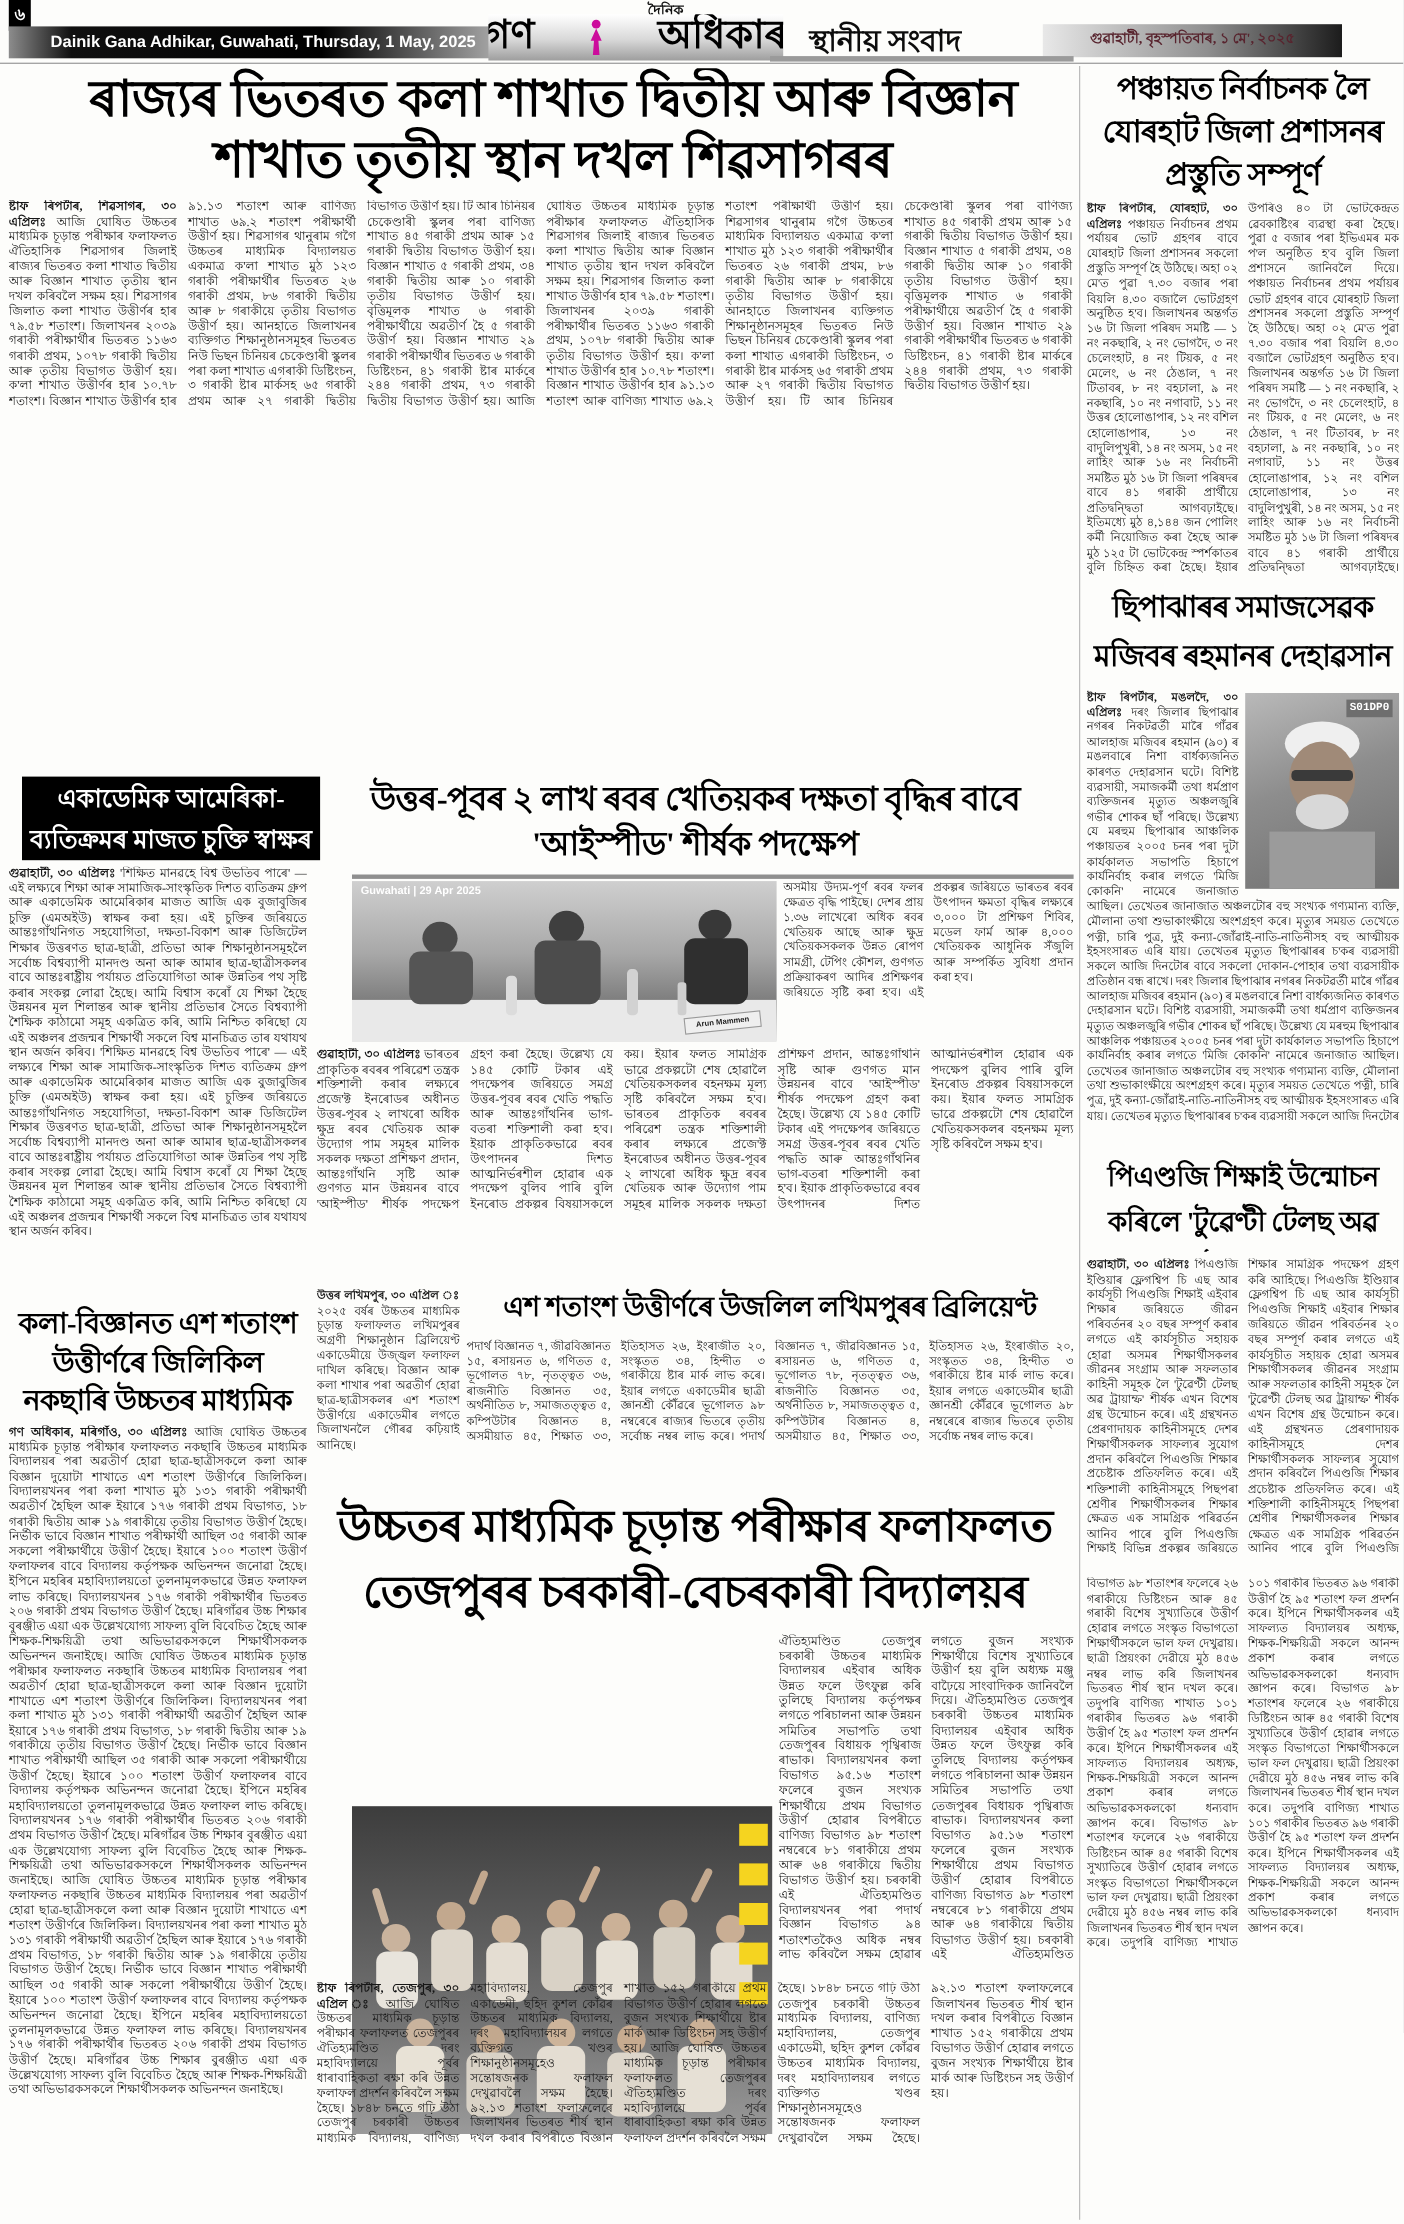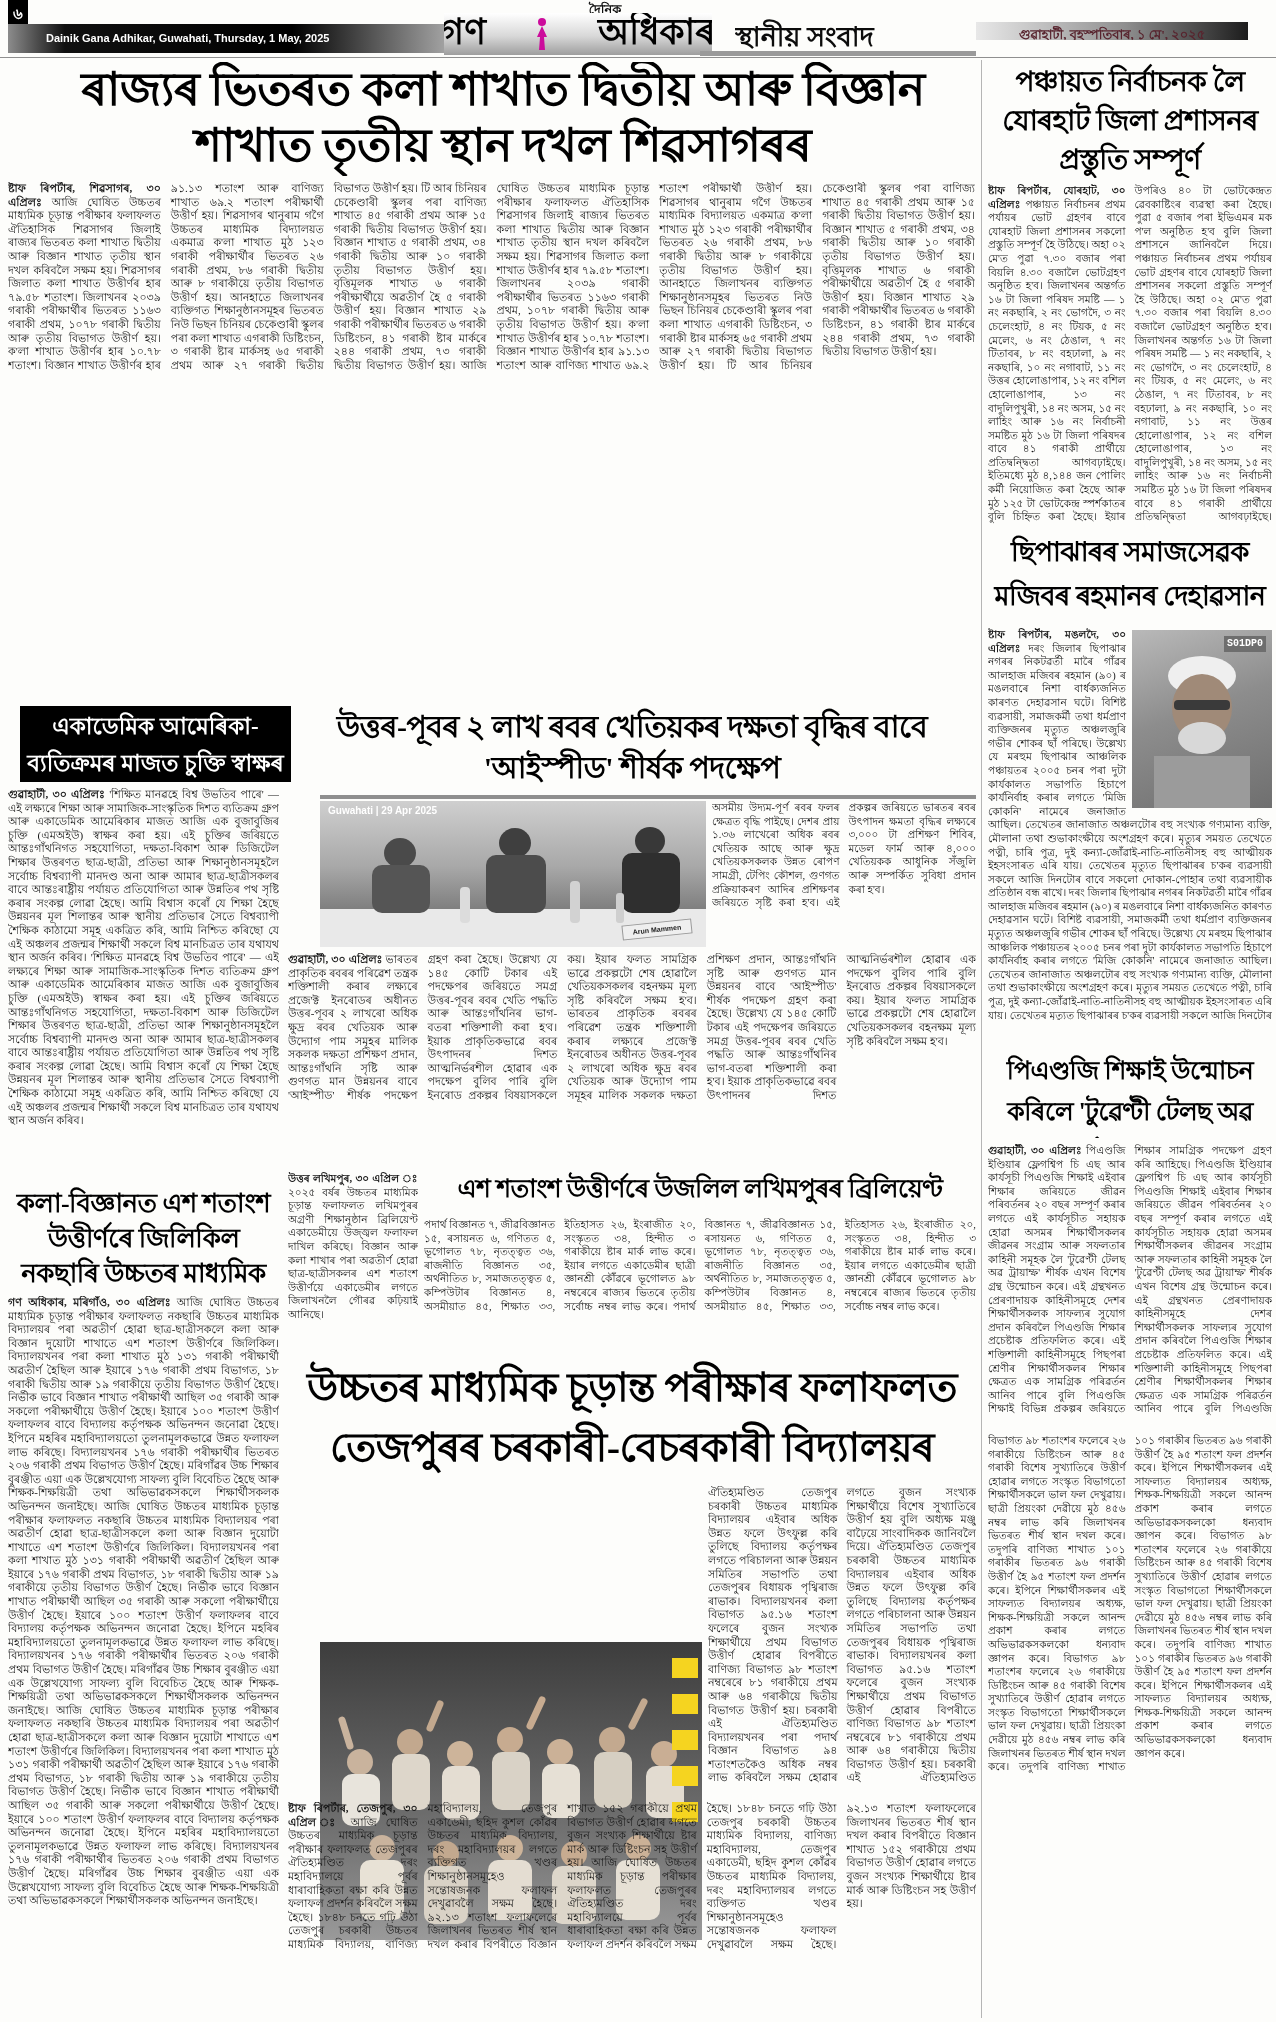--- a/index.html
+++ b/index.html
@@ -12,21 +12,21 @@
   .cols4{column-count:4;column-gap:9px;}
   .cols5{column-count:5;column-gap:10px;}
   .cols6{column-count:6;column-gap:10px;}
   .b{font-weight:bold;}
   .photo{position:relative;background:#8a8a8a;overflow:hidden;}
   .vrule{background:#b5b5b5;width:1px;}
   .hrule{background:#8f8f8f;}
   
   .m-pageno{background:#000;color:#fff;font-size:15px;font-weight:bold;text-align:center;line-height:28px;}
   .m-left{background:linear-gradient(90deg,#8c8c8c 0%,#101010 12%,#000 60%,#c9c9c9 100%);
-          color:#fff;font-family:"Liberation Sans",sans-serif;font-weight:bold;font-size:11px;
+          color:#fff;font-family:"Liberation Sans",sans-serif;font-weight:bold;font-size:15px;
           line-height:29px;padding-left:38px;box-sizing:border-box;}
   .m-daily{font-weight:bold;font-size:13px;text-align:center;}
   .m-logo{background:linear-gradient(180deg,#fff 0%,#d8d8d8 55%,#9e9e9e 100%);
           display:flex;align-items:center;justify-content:center;gap:4px;
           font-weight:bold;font-size:36px;color:#000;}
   .m-section{font-weight:bold;font-size:27px;color:#0c0c0c;}
   .m-right{background:linear-gradient(90deg,#e8e8e8 0%,#8f8f8f 55%,#1c1c1c 100%);
            color:#58242e;font-weight:bold;font-size:13px;text-align:center;line-height:26px;}
   .blackbox{background:#000;color:#fff;font-weight:bold;text-align:center;}
   .overlaycap{position:absolute;color:#fff;font-family:"Liberation Sans",sans-serif;}
@@ -55,21 +55,21 @@
       <svg viewBox="0 0 16 34" width="16" height="34">
         <circle cx="8" cy="5" r="4" fill="#cc0c9c"></circle>
         <path d="M8 9 L3 20 L6 20 L5 33 L11 33 L10 20 L13 20 Z" fill="#cc0c9c"></path>
       </svg>
     </span>
     <span>অধিকাৰ</span>
   </div>
 
   <div class="abs m-section" style="left:735px;top:16px;width:185px;height:36px;">স্থানীয় সংবাদ</div>
 
-  <div class="abs m-right" style="left:976px;top:22px;width:272px;height:18px;">গুৱাহাটী, বৃহস্পতিবাৰ, ১ মে', ২০২৫</div>
+  <div class="abs m-right" style="left:948px;top:22px;width:272px;height:30px;">গুৱাহাটী, বৃহস্পতিবাৰ, ১ মে', ২০২৫</div>
 
   <div class="abs hrule" style="left:0;top:57px;width:1276px;height:1px;"></div>
   <div class="abs hrule" style="left:700px;top:51px;width:276px;height:5px;background:#9a9a9a;"></div>
   <div class="abs vrule" style="left:981px;top:60px;width:1px;height:1958px;"></div>
 
   <div class="abs hl" style="left:20px;top:62px;width:966px;height:114px;font-size:46px;line-height:56px;">ৰাজ্যৰ ভিতৰত কলা শাখাত দ্বিতীয় আৰু বিজ্ঞান শাখাত তৃতীয় স্থান দখল শিৱসাগৰৰ</div>
 
   <div class="abs body-txt cols6" style="left:8px;top:182px;width:967px;height:520px;"><b class="b">ষ্টাফ ৰিপৰ্টাৰ, শিৱসাগৰ, ৩০ এপ্ৰিলঃ</b>
     <span>আজি ঘোষিত উচ্চতৰ মাধ্যমিক চূড়ান্ত পৰীক্ষাৰ ফলাফলত ঐতিহাসিক শিৱসাগৰ জিলাই ৰাজ্যৰ ভিতৰত কলা শাখাত দ্বিতীয় আৰু বিজ্ঞান শাখাত তৃতীয় স্থান দখল কৰিবলৈ সক্ষম হয়। শিৱসাগৰ জিলাত কলা শাখাত উত্তীৰ্ণৰ হাৰ ৭৯.৫৮ শতাংশ। জিলাখনৰ ২০৩৯ গৰাকী পৰীক্ষাৰ্থীৰ ভিতৰত ১১৬৩ গৰাকী প্ৰথম, ১০৭৮ গৰাকী দ্বিতীয় আৰু তৃতীয় বিভাগত উত্তীৰ্ণ হয়। ক'লা শাখাত উত্তীৰ্ণৰ হাৰ ১০.৭৮ শতাংশ। বিজ্ঞান শাখাত উত্তীৰ্ণৰ হাৰ ৯১.১৩ শতাংশ আৰু বাণিজ্য শাখাত ৬৯.২ শতাংশ পৰীক্ষাৰ্থী উত্তীৰ্ণ হয়। শিৱসাগৰ থানুৰাম গগৈ উচ্চতৰ মাধ্যমিক বিদ্যালয়ত একমাত্ৰ ক'লা শাখাত মুঠ ১২৩ গৰাকী পৰীক্ষাৰ্থীৰ ভিতৰত ২৬ গৰাকী প্ৰথম, ৮৬ গৰাকী দ্বিতীয় আৰু ৮ গৰাকীয়ে তৃতীয় বিভাগত উত্তীৰ্ণ হয়। আনহাতে জিলাখনৰ ব্যক্তিগত শিক্ষানুষ্ঠানসমূহৰ ভিতৰত নিউ ভিছন চিনিয়ৰ চেকেণ্ডাৰী স্কুলৰ পৰা কলা শাখাত এগৰাকী ডিষ্টিংচন, ৩ গৰাকী ষ্টাৰ মাৰ্কসহ ৬৫ গৰাকী প্ৰথম আৰু ২৭ গৰাকী দ্বিতীয় বিভাগত উত্তীৰ্ণ হয়। টি আৰ চিনিয়ৰ চেকেণ্ডাৰী স্কুলৰ পৰা বাণিজ্য শাখাত ৪৫ গৰাকী প্ৰথম আৰু ১৫ গৰাকী দ্বিতীয় বিভাগত উত্তীৰ্ণ হয়। বিজ্ঞান শাখাত ৫ গৰাকী প্ৰথম, ৩৪ গৰাকী দ্বিতীয় আৰু ১০ গৰাকী তৃতীয় বিভাগত উত্তীৰ্ণ হয়। বৃত্তিমূলক শাখাত ৬ গৰাকী পৰীক্ষাৰ্থীয়ে অৱতীৰ্ণ হৈ ৫ গৰাকী উত্তীৰ্ণ হয়। বিজ্ঞান শাখাত ২৯ গৰাকী পৰীক্ষাৰ্থীৰ ভিতৰত ৬ গৰাকী ডিষ্টিংচন, ৪১ গৰাকী ষ্টাৰ মাৰ্কৰে ২৪৪ গৰাকী প্ৰথম, ৭৩ গৰাকী দ্বিতীয় বিভাগত উত্তীৰ্ণ হয়। আজি ঘোষিত উচ্চতৰ মাধ্যমিক চূড়ান্ত পৰীক্ষাৰ ফলাফলত ঐতিহাসিক শিৱসাগৰ জিলাই ৰাজ্যৰ ভিতৰত কলা শাখাত দ্বিতীয় আৰু বিজ্ঞান শাখাত তৃতীয় স্থান দখল কৰিবলৈ সক্ষম হয়। শিৱসাগৰ জিলাত কলা শাখাত উত্তীৰ্ণৰ হাৰ ৭৯.৫৮ শতাংশ। জিলাখনৰ ২০৩৯ গৰাকী পৰীক্ষাৰ্থীৰ ভিতৰত ১১৬৩ গৰাকী প্ৰথম, ১০৭৮ গৰাকী দ্বিতীয় আৰু তৃতীয় বিভাগত উত্তীৰ্ণ হয়। ক'লা শাখাত উত্তীৰ্ণৰ হাৰ ১০.৭৮ শতাংশ। বিজ্ঞান শাখাত উত্তীৰ্ণৰ হাৰ ৯১.১৩ শতাংশ আৰু বাণিজ্য শাখাত ৬৯.২ শতাংশ পৰীক্ষাৰ্থী উত্তীৰ্ণ হয়। শিৱসাগৰ থানুৰাম গগৈ উচ্চতৰ মাধ্যমিক বিদ্যালয়ত একমাত্ৰ ক'লা শাখাত মুঠ ১২৩ গৰাকী পৰীক্ষাৰ্থীৰ ভিতৰত ২৬ গৰাকী প্ৰথম, ৮৬ গৰাকী দ্বিতীয় আৰু ৮ গৰাকীয়ে তৃতীয় বিভাগত উত্তীৰ্ণ হয়। আনহাতে জিলাখনৰ ব্যক্তিগত শিক্ষানুষ্ঠানসমূহৰ ভিতৰত নিউ ভিছন চিনিয়ৰ চেকেণ্ডাৰী স্কুলৰ পৰা কলা শাখাত এগৰাকী ডিষ্টিংচন, ৩ গৰাকী ষ্টাৰ মাৰ্কসহ ৬৫ গৰাকী প্ৰথম আৰু ২৭ গৰাকী দ্বিতীয় বিভাগত উত্তীৰ্ণ হয়। টি আৰ চিনিয়ৰ চেকেণ্ডাৰী স্কুলৰ পৰা বাণিজ্য শাখাত ৪৫ গৰাকী প্ৰথম আৰু ১৫ গৰাকী দ্বিতীয় বিভাগত উত্তীৰ্ণ হয়। বিজ্ঞান শাখাত ৫ গৰাকী প্ৰথম, ৩৪ গৰাকী দ্বিতীয় আৰু ১০ গৰাকী তৃতীয় বিভাগত উত্তীৰ্ণ হয়। বৃত্তিমূলক শাখাত ৬ গৰাকী পৰীক্ষাৰ্থীয়ে অৱতীৰ্ণ হৈ ৫ গৰাকী উত্তীৰ্ণ হয়। বিজ্ঞান শাখাত ২৯ গৰাকী পৰীক্ষাৰ্থীৰ ভিতৰত ৬ গৰাকী ডিষ্টিংচন, ৪১ গৰাকী ষ্টাৰ মাৰ্কৰে ২৪৪ গৰাকী প্ৰথম, ৭৩ গৰাকী দ্বিতীয় বিভাগত উত্তীৰ্ণ হয়।</span></div>
 

